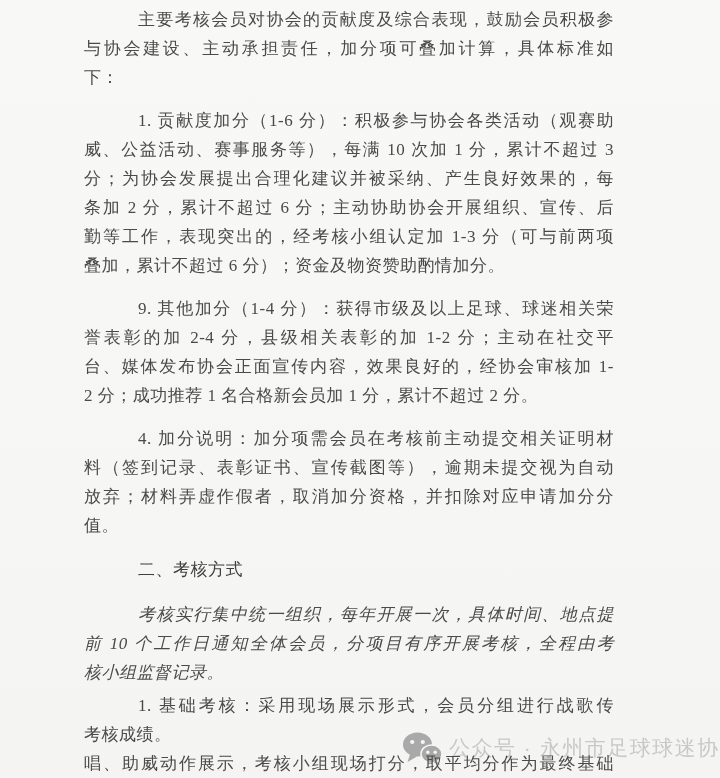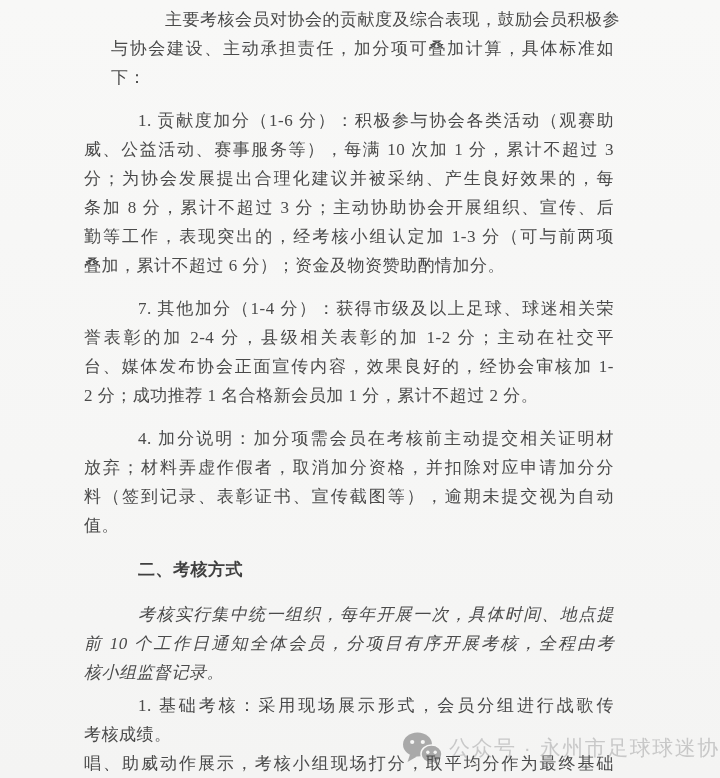--- a/index.html
+++ b/index.html
@@ -23,23 +23,23 @@
     text-align-last:justify;
     overflow:visible;
     white-space:nowrap;
   }
   .line.end{
     text-align:left;
     text-align-last:left;
   }
   .line.first{ text-indent:54px; }
   .block{ margin-top:14px; }
-  .block.b-first{ margin-top:0;margin-left:27px; }
+  .block.b-first{ margin-top:0; }
   .block.b-heading{ margin-top:15px; }
-  .block.b-heading .line{ font-weight:bold; color:#3f3f3f;text-align:right; }
+  .block.b-heading .line{ font-weight:normal; color:#3f3f3f;text-align:right; }
   .block.b-after-heading{ margin-top:16px;font-style:italic; }
   .block.b-last{ margin-top:4px; }
   .watermark{
     position:absolute;left:402px;top:731px;z-index:0;
     display:flex;align-items:center;gap:7px;
   }
   .wm-icon{ width:40px;height:34px;display:block; }
   .wm-text{
     font-family:"Liberation Sans","DejaVu Sans",sans-serif;
     font-size:21px;
@@ -73,36 +73,36 @@
     <div class="block b-first">
       <div class="line first">主要考核会员对协会的贡献度及综合表现，鼓励会员积极参</div>
       <div class="line">与协会建设、主动承担责任，加分项可叠加计算，具体标准如</div>
       <div class="line end">下：</div>
     </div>
 
     <div class="block">
       <div class="line first">1. 贡献度加分（1-6 分）：积极参与协会各类活动（观赛助</div>
       <div class="line">威、公益活动、赛事服务等），每满 10 次加 1 分，累计不超过 3</div>
       <div class="line">分；为协会发展提出合理化建议并被采纳、产生良好效果的，每</div>
-      <div class="line">条加 8 分，累计不超过 3 分；主动协助协会开展组织、宣传、后</div>
+      <div class="line">条加 2 分，累计不超过 6 分；主动协助协会开展组织、宣传、后</div>
       <div class="line">勤等工作，表现突出的，经考核小组认定加 1-3 分（可与前两项</div>
       <div class="line end">叠加，累计不超过 6 分）；资金及物资赞助酌情加分。</div>
     </div>
 
     <div class="block">
-      <div class="line first">7. 其他加分（1-4 分）：获得市级及以上足球、球迷相关荣</div>
+      <div class="line first">9. 其他加分（1-4 分）：获得市级及以上足球、球迷相关荣</div>
       <div class="line">誉表彰的加 2-4 分，县级相关表彰的加 1-2 分；主动在社交平</div>
       <div class="line">台、媒体发布协会正面宣传内容，效果良好的，经协会审核加 1-</div>
       <div class="line end">2 分；成功推荐 1 名合格新会员加 1 分，累计不超过 2 分。</div>
     </div>
 
     <div class="block">
       <div class="line first">4. 加分说明：加分项需会员在考核前主动提交相关证明材</div>
+      <div class="line">料（签到记录、表彰证书、宣传截图等），逾期未提交视为自动</div>
       <div class="line">放弃；材料弄虚作假者，取消加分资格，并扣除对应申请加分分</div>
-      <div class="line">料（签到记录、表彰证书、宣传截图等），逾期未提交视为自动</div>
       <div class="line end">值。</div>
     </div>
 
     <div class="block b-heading">
       <div class="line first end">二、考核方式</div>
     </div>
 
     <div class="block b-after-heading">
       <div class="line first">考核实行集中统一组织，每年开展一次，具体时间、地点提</div>
       <div class="line">前 10 个工作日通知全体会员，分项目有序开展考核，全程由考</div>

